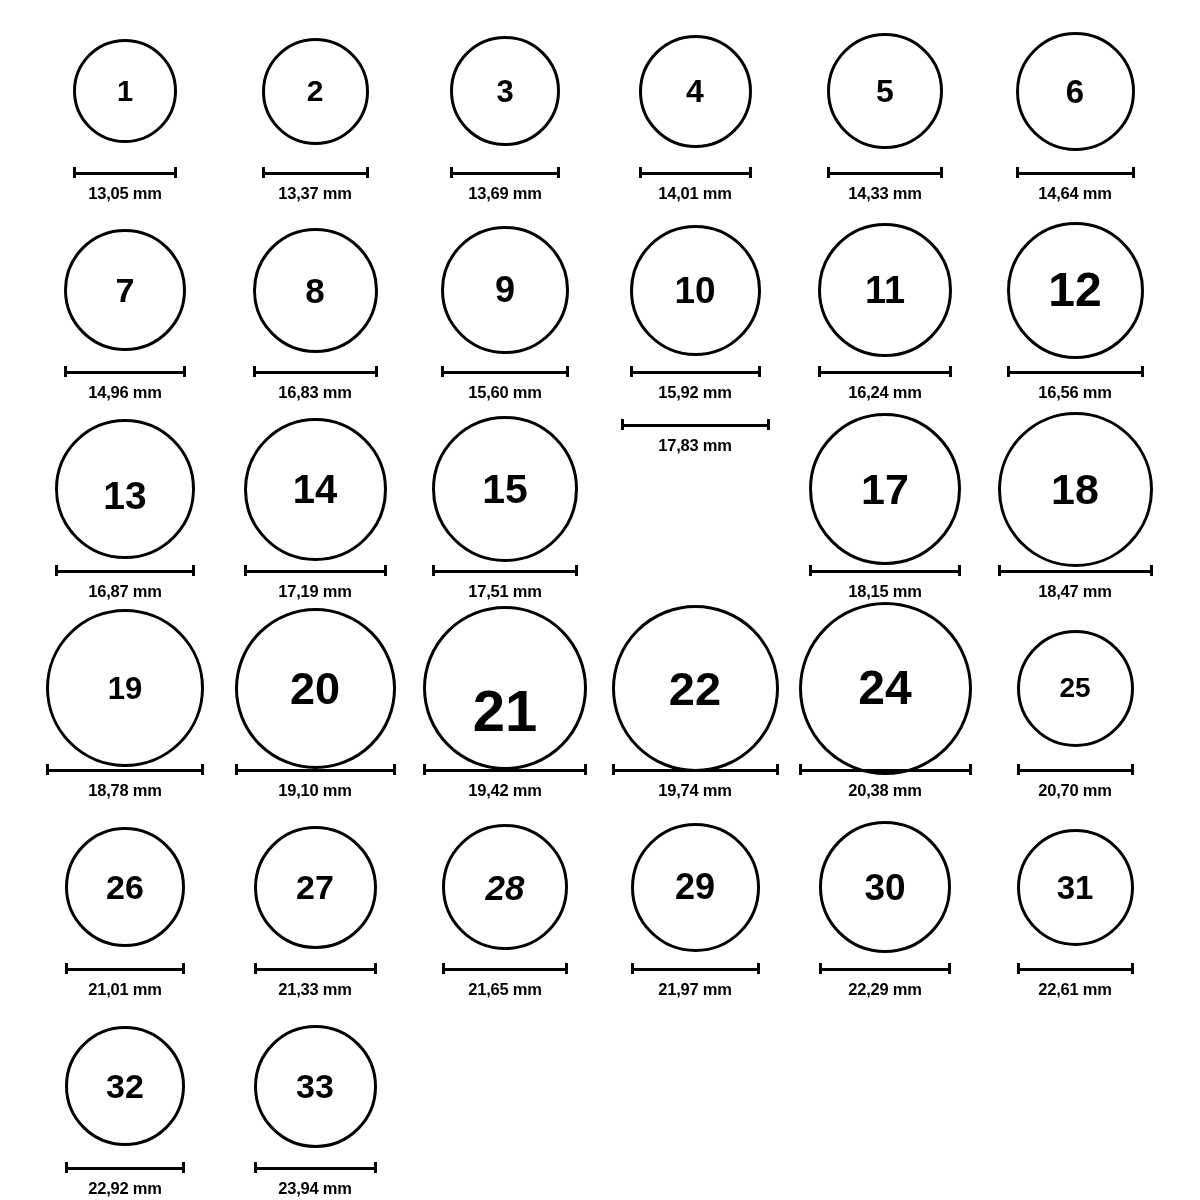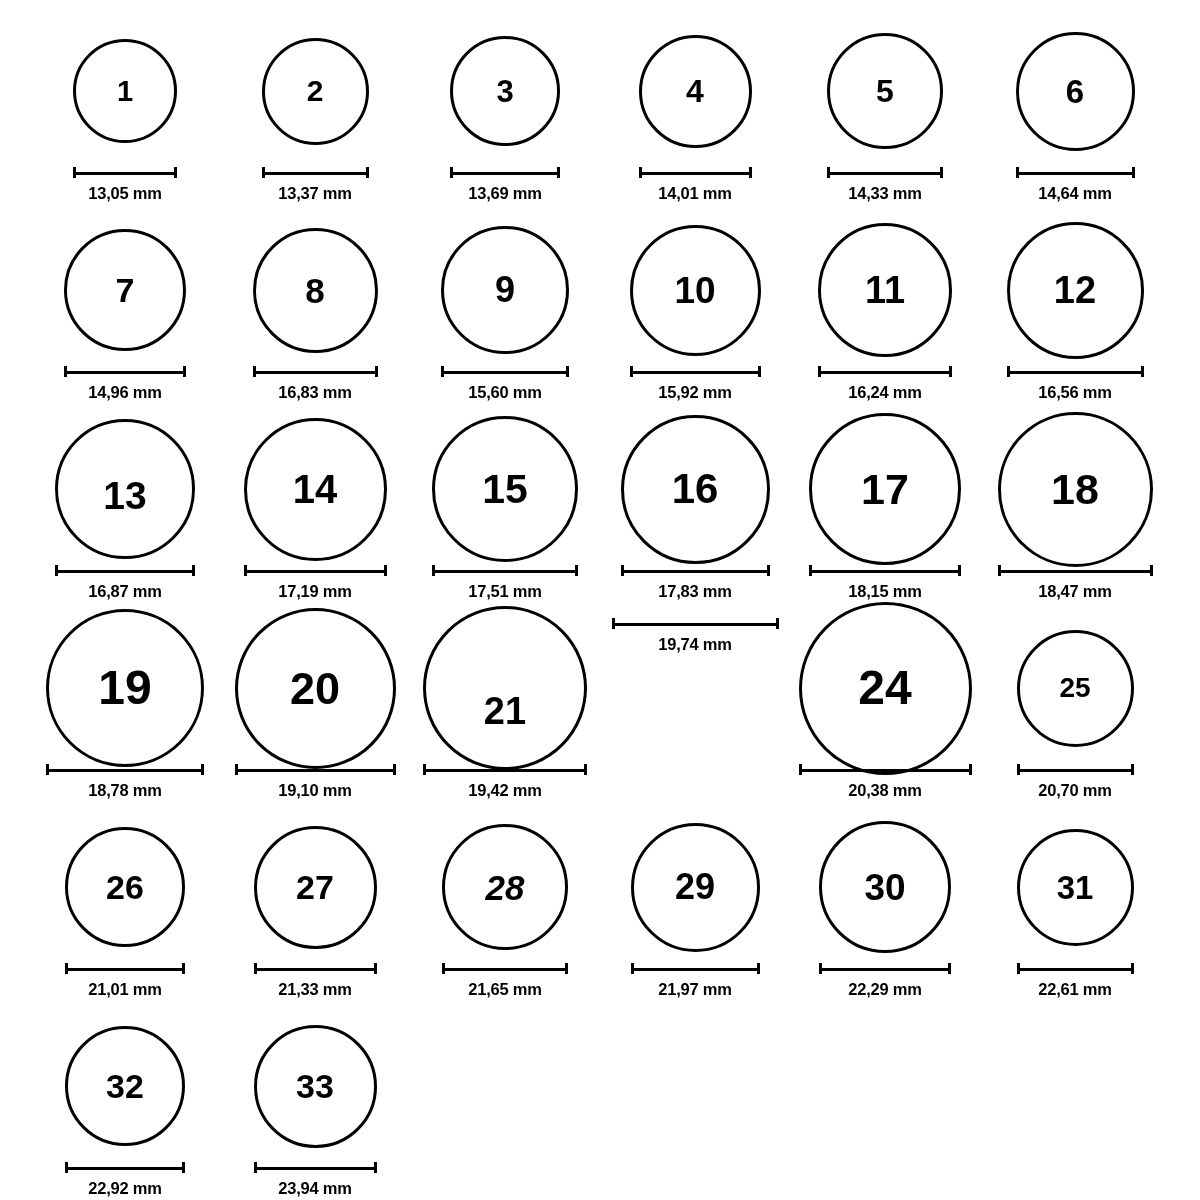--- a/index.html
+++ b/index.html
@@ -242,21 +242,21 @@
         <div class="ruler">
           <div class="ruler-bar" style="width: 134px;">
             <div class="ruler-line"></div>
           </div>
         </div>
         <div class="measure">16,24 mm</div>
       </div>
       <div class="cell">
         <div class="circle-wrap">
           <div class="circle" style="width: 137px; height: 137px;">
-            <span class="circle-label" style="font-size: 38px;">12</span>
+            <span class="circle-label" style="font-size: 48px;">12</span>
           </div>
         </div>
         <div class="ruler">
           <div class="ruler-bar" style="width: 137px;">
             <div class="ruler-line"></div>
           </div>
         </div>
         <div class="measure">16,56 mm</div>
       </div>
       <div class="cell">
@@ -292,25 +292,20 @@
           </div>
         </div>
         <div class="ruler">
           <div class="ruler-bar" style="width: 146px;">
             <div class="ruler-line"></div>
           </div>
         </div>
         <div class="measure">17,51 mm</div>
       </div>
       <div class="cell">
-        <div class="circle-wrap">
-          <div class="circle" style="width: 149px; height: 149px;">
-            <span class="circle-label" style="font-size: 42px;">16</span>
-          </div>
-        </div>
         <div class="ruler">
           <div class="ruler-bar" style="width: 149px;">
             <div class="ruler-line"></div>
           </div>
         </div>
         <div class="measure">17,83 mm</div>
       </div>
       <div class="cell">
         <div class="circle-wrap">
           <div class="circle" style="width: 152px; height: 152px;">
@@ -333,21 +328,21 @@
         <div class="ruler">
           <div class="ruler-bar" style="width: 155px;">
             <div class="ruler-line"></div>
           </div>
         </div>
         <div class="measure">18,47 mm</div>
       </div>
       <div class="cell">
         <div class="circle-wrap">
           <div class="circle" style="width: 158px; height: 158px;">
-            <span class="circle-label" style="font-size: 48px;">19</span>
+            <span class="circle-label" style="font-size: 31px;">19</span>
           </div>
         </div>
         <div class="ruler">
           <div class="ruler-bar" style="width: 158px;">
             <div class="ruler-line"></div>
           </div>
         </div>
         <div class="measure">18,78 mm</div>
       </div>
       <div class="cell">
@@ -359,31 +354,36 @@
         <div class="ruler">
           <div class="ruler-bar" style="width: 161px;">
             <div class="ruler-line"></div>
           </div>
         </div>
         <div class="measure">19,10 mm</div>
       </div>
       <div class="cell">
         <div class="circle-wrap">
           <div class="circle" style="width: 164px; height: 164px;">
-            <span class="circle-label" style="font-size: 38px; margin-top: 45px;">21</span>
+            <span class="circle-label" style="font-size: 58px; margin-top: 45px;">21</span>
           </div>
         </div>
         <div class="ruler">
           <div class="ruler-bar" style="width: 164px;">
             <div class="ruler-line"></div>
           </div>
         </div>
         <div class="measure">19,42 mm</div>
       </div>
       <div class="cell">
+        <div class="circle-wrap">
+          <div class="circle" style="width: 167px; height: 167px;">
+            <span class="circle-label" style="font-size: 47px;">22</span>
+          </div>
+        </div>
         <div class="ruler">
           <div class="ruler-bar" style="width: 167px;">
             <div class="ruler-line"></div>
           </div>
         </div>
         <div class="measure">19,74 mm</div>
       </div>
       <div class="cell">
         <div class="circle-wrap">
           <div class="circle" style="width: 173px; height: 173px;">

